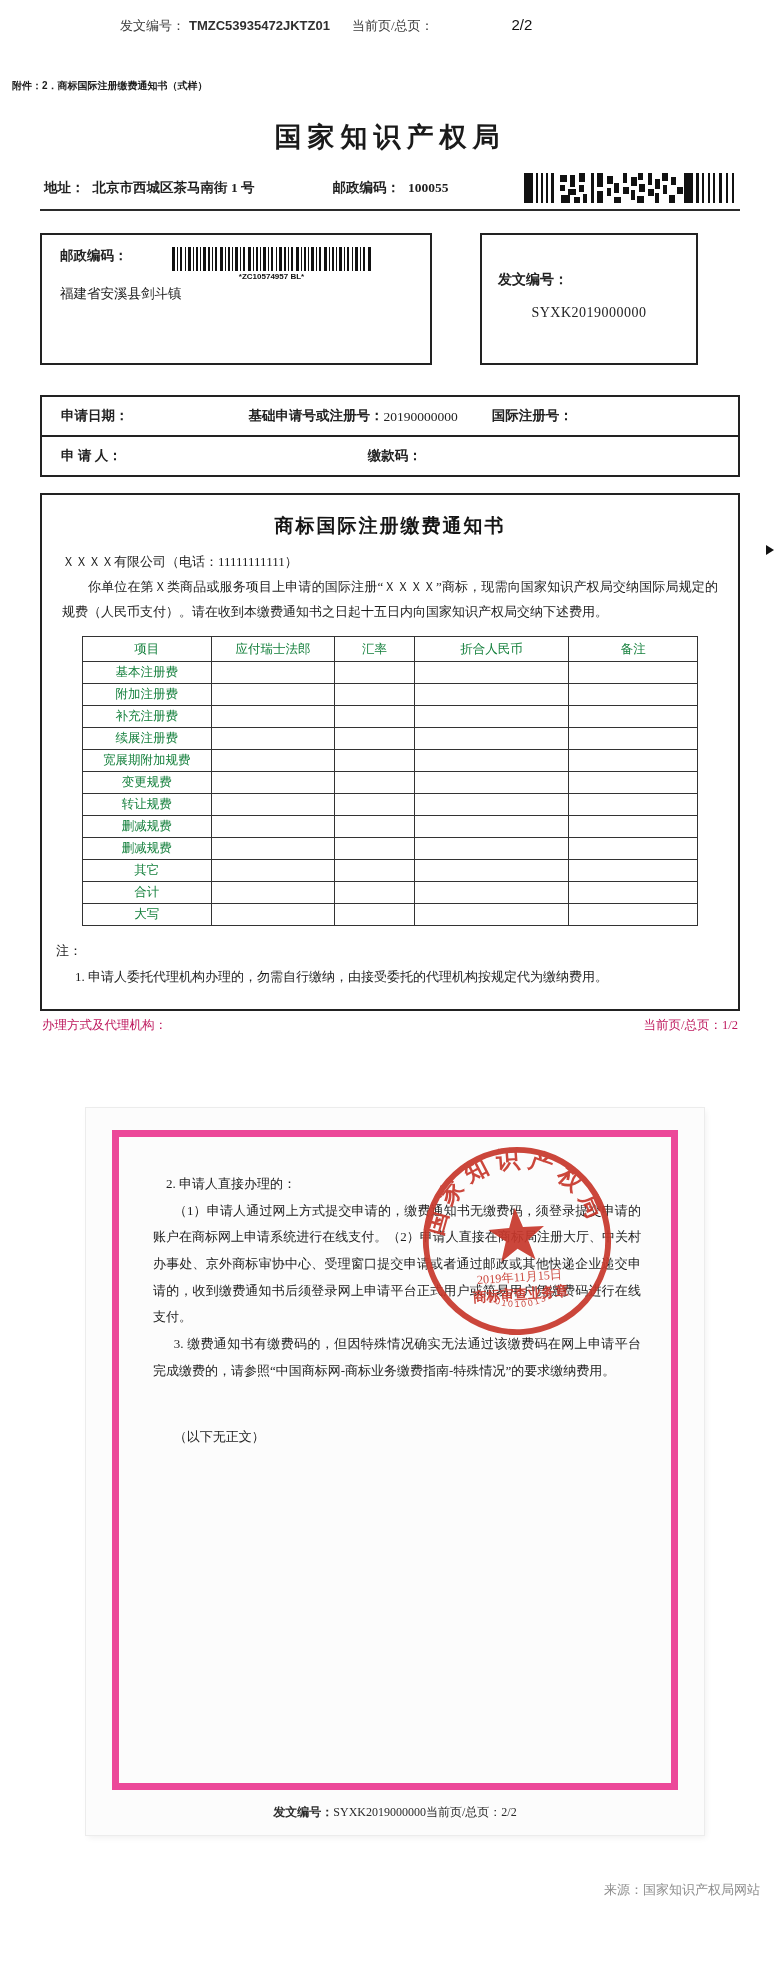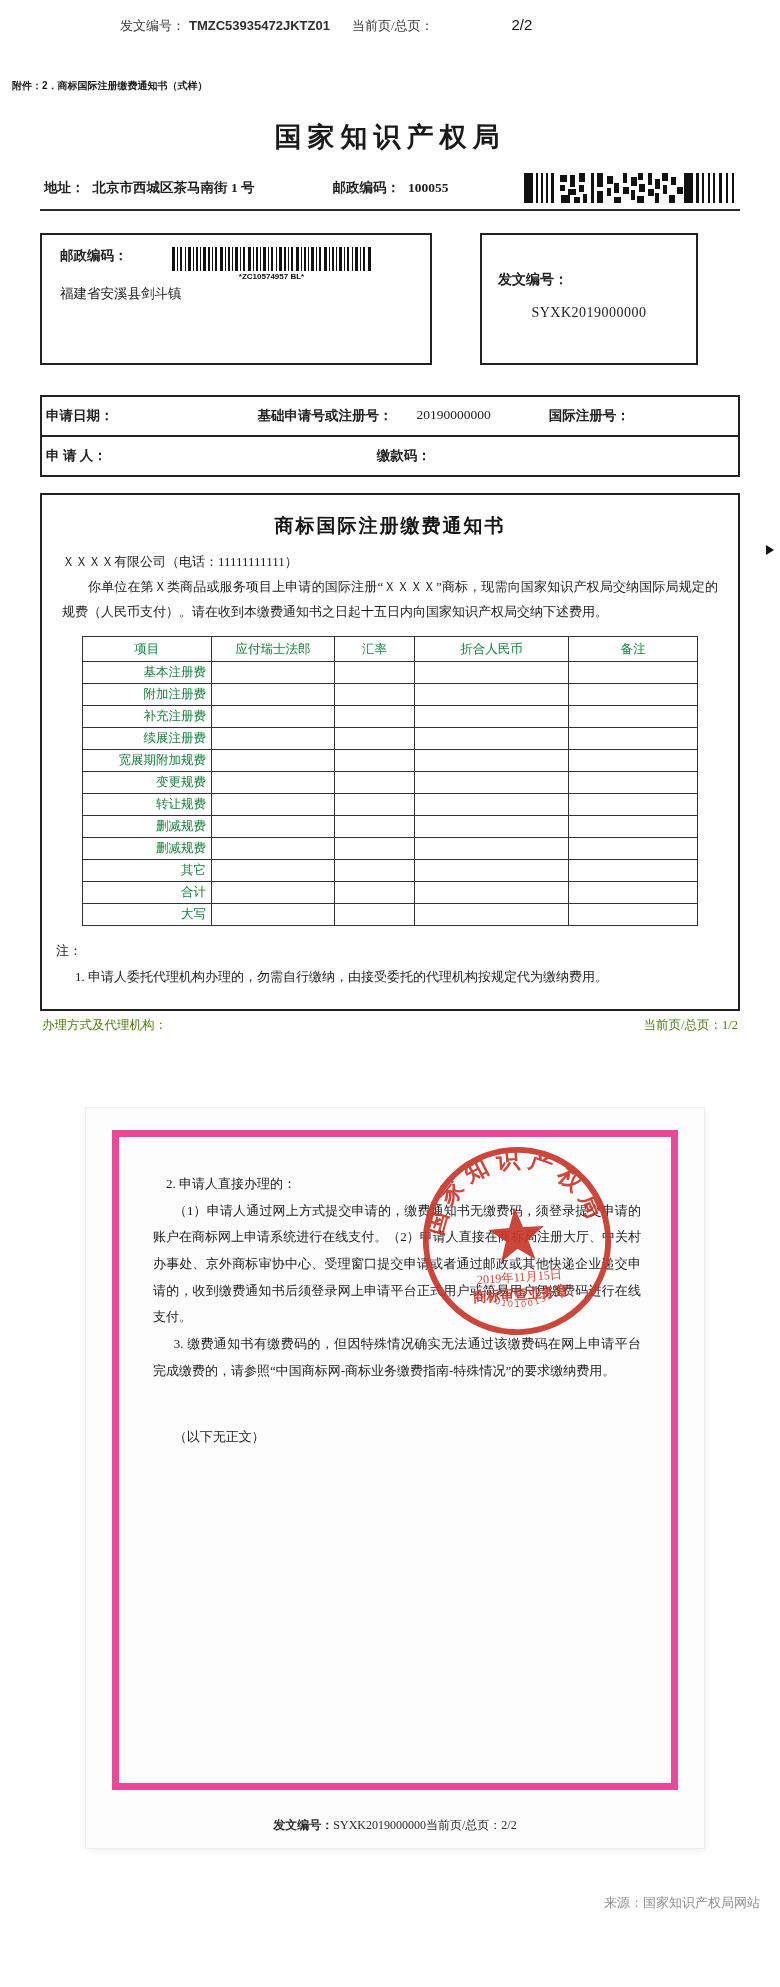--- a/index.html
+++ b/index.html
@@ -31,63 +31,63 @@
   .recipient-box{width:392px;height:132px;border:2px solid #222;padding:12px 18px;box-sizing:border-box;}
   .recipient-box .row1{display:flex;align-items:flex-start;font-size:13.5px;font-weight:bold;}
   .recipient-box .bc-wrap{margin-left:44px;text-align:center;}
   .recipient-box .bc-caption{font-size:8px;font-family:"Liberation Sans","DejaVu Sans",sans-serif;color:#111;margin-top:1px;}
   .recipient-box .addr{margin-top:4px;font-size:13.5px;color:#1c1c1c;}
   .docnum-box{width:218px;height:132px;border:2px solid #222;padding:14px 16px;box-sizing:border-box;}
   .docnum-box .label{font-size:14px;font-weight:bold;margin-top:22px;}
   .docnum-box .value{font-size:14px;margin-top:16px;text-align:center;letter-spacing:.5px;}
 
   .info-rows{border:2px solid #222;margin-top:30px;font-size:13.5px;}
-  .info-rows .irow{display:flex;padding:10px 4px;align-items:flex-start;gap:24px;}
+  .info-rows .irow{display:flex;padding:10px 19px;align-items:flex-end;}
   .info-rows .irow + .irow{border-top:2px solid #222;}
   .info-rows .lbl{font-weight:bold;}
   .info-rows .cell2{margin-left:120px;}
   .info-rows .cell3{margin-left:34px;}
   .info-rows .cell2b{margin-left:246px;}
 
   .notice-box{border:2px solid #222;margin-top:16px;padding:16px 20px 20px 20px;}
   .notice-title{text-align:center;font-size:19px;font-weight:bold;letter-spacing:2px;color:#151515;margin-top:2px;}
   .company-line{font-size:13px;margin-top:14px;color:#1d1d1d;}
   .notice-body{font-size:13px;line-height:1.9;text-align:justify;text-indent:2em;margin-top:4px;color:#1d1d1d;}
 
   table.fee{border-collapse:collapse;width:94%;margin:12px auto 0 auto;font-size:12.5px;color:#15803d;}
   table.fee th,table.fee td{border:1px solid #333;height:21px;padding:0 5px;}
   table.fee th{font-weight:normal;text-align:center;height:24px;}
-  table.fee td.rowlabel{text-align:right;}
+  table.fee td.rowlabel{text-align:center;}
   table.fee col.c1{width:21%}table.fee col.c2{width:20%}table.fee col.c3{width:13%}
   table.fee col.c4{width:25%}table.fee col.c5{width:21%}
 
   .notes{margin-top:12px;font-size:13px;line-height:1.95;color:#1d1d1d;}
   .notes .n-title{margin-left:-6px;}
   .notes .n1{text-indent:1em;}
   .notes .n1sub{text-indent:2em;text-align:justify;}
 
-  .p1-footer{display:flex;justify-content:space-between;margin-top:6px;font-size:12.5px;color:#4d7c0f;padding:0 2px;font-family:Liberation Serif, serif;}
+  .p1-footer{display:flex;justify-content:space-between;margin-top:6px;font-size:12.5px;color:#be185d;padding:0 2px;font-family:Liberation Serif, serif;}
 
   .edge-marker{position:absolute;right:-34px;top:452px;width:0;height:0;
     border-top:5px solid transparent;border-bottom:5px solid transparent;border-left:8px solid #111;}
 
   
   .sheet2{position:relative;width:618px;margin:74px 0 0 86px;background:#fcfcfc;
     box-shadow:0 0 0 1px #ececec, 2px 3px 6px rgba(0,0,0,.06);padding:22px 0 14px 0;}
   .inner-box{position:relative;border:7px solid #ec4899;margin:0 26px;min-height:660px;
     padding:34px 30px 30px 34px;box-sizing:border-box;}
   .inner-box p{font-size:13px;line-height:2.05;color:#1d1d1d;margin:0;text-align:justify;}
   .inner-box .pt{text-indent:1em;}
   .inner-box .pi{text-indent:1.6em;}
   .inner-box .endnote{margin-top:40px;text-indent:1.6em;}
 
   .seal{position:absolute;top:6px;right:56px;width:196px;height:196px;opacity:.92;
     transform:rotate(-4deg);pointer-events:none;}
 
-  .p2-footer{display:flex;justify-content:center;margin-top:27px;font-size:12px;color:#2a2a2a;}
+  .p2-footer{display:flex;justify-content:center;margin-top:14px;font-size:12px;color:#2a2a2a;}
   .p2-footer b{font-weight:bold;}
 
   .source-note{margin-top:46px;text-align:right;padding-right:20px;font-size:13px;color:#8d8d8d;}
 
   .barcode-svg{display:block;}
 </style>
 </head>
 <body>
 
 <div class="top-header">

